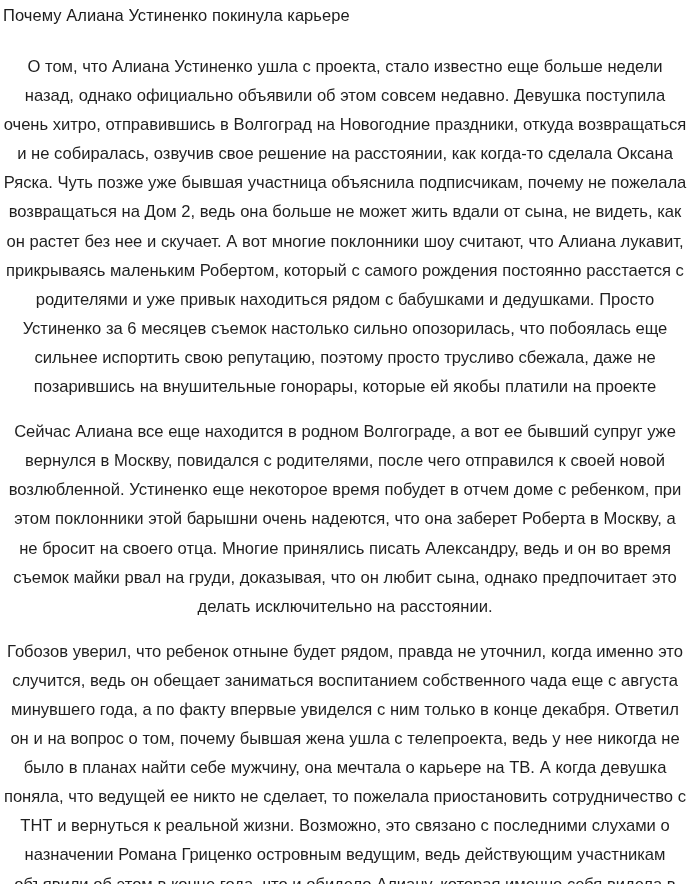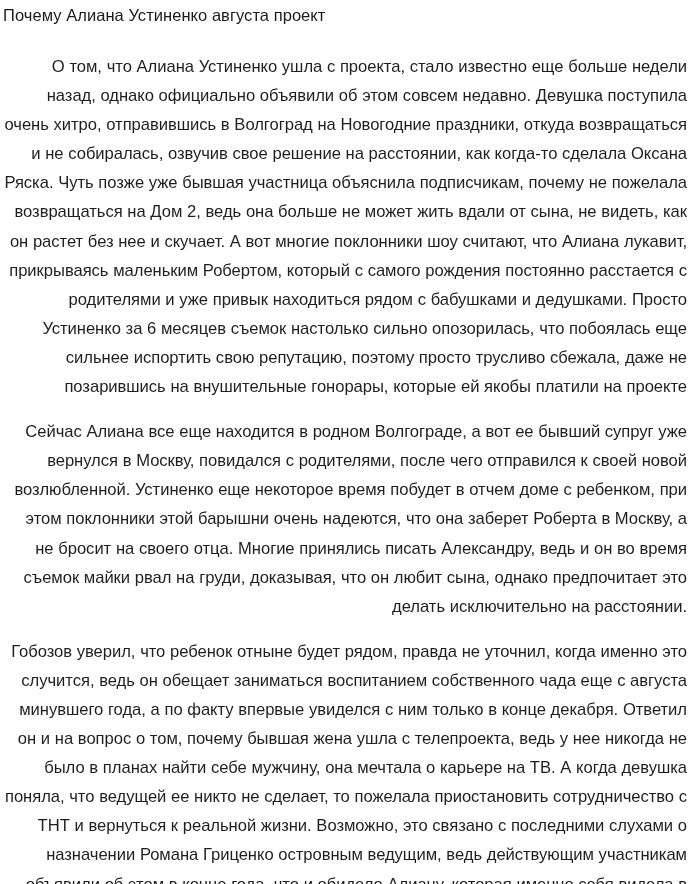--- a/index.html
+++ b/index.html
@@ -35,36 +35,36 @@
   .article-body {
     margin: 0;
   }
 
   .article-paragraph {
     font-size: 16.6px;
     line-height: 29.1px;
     font-weight: 400;
     color: #1f1f1f;
     margin: 0 0 16px 0;
-    text-align: right;
+    text-align: center;
     letter-spacing: -0.04px;
     word-spacing: 0.15px;
     max-width: 684px;
   }
 
   .article-paragraph:last-child {
     margin-bottom: 0;
   }
 </style>
 </head>
 <body>
 
 <div class="article">
 
-  <h1 class="article-title">Почему Алиана Устиненко августа проект</h1>
+  <h1 class="article-title">Почему Алиана Устиненко покинула карьере</h1>
 
   <div class="article-body">
     <p class="article-paragraph">О том, что Алиана Устиненко ушла с проекта, стало известно еще больше недели назад, однако официально объявили об этом совсем недавно. Девушка поступила очень хитро, отправившись в Волгоград на Новогодние праздники, откуда возвращаться и не собиралась, озвучив свое решение на расстоянии, как когда-то сделала Оксана Ряска. Чуть позже уже бывшая участница объяснила подписчикам, почему не пожелала возвращаться на Дом 2, ведь она больше не может жить вдали от сына, не видеть, как он растет без нее и скучает. А вот многие поклонники шоу считают, что Алиана лукавит, прикрываясь маленьким Робертом, который с самого рождения постоянно расстается с родителями и уже привык находиться рядом с бабушками и дедушками. Просто Устиненко за 6 месяцев съемок настолько сильно опозорилась, что побоялась еще сильнее испортить свою репутацию, поэтому просто трусливо сбежала, даже не позарившись на внушительные гонорары, которые ей якобы платили на проекте</p>
     <p class="article-paragraph">Сейчас Алиана все еще находится в родном Волгограде, а вот ее бывший супруг уже вернулся в Москву, повидался с родителями, после чего отправился к своей новой возлюбленной. Устиненко еще некоторое время побудет в отчем доме с ребенком, при этом поклонники этой барышни очень надеются, что она заберет Роберта в Москву, а не бросит на своего отца. Многие принялись писать Александру, ведь и он во время съемок майки рвал на груди, доказывая, что он любит сына, однако предпочитает это делать исключительно на расстоянии.</p>
     <p class="article-paragraph">Гобозов уверил, что ребенок отныне будет рядом, правда не уточнил, когда именно это случится, ведь он обещает заниматься воспитанием собственного чада еще с августа минувшего года, а по факту впервые увиделся с ним только в конце декабря. Ответил он и на вопрос о том, почему бывшая жена ушла с телепроекта, ведь у нее никогда не было в планах найти себе мужчину, она мечтала о карьере на ТВ. А когда девушка поняла, что ведущей ее никто не сделает, то пожелала приостановить сотрудничество с ТНТ и вернуться к реальной жизни. Возможно, это связано с последними слухами о назначении Романа Гриценко островным ведущим, ведь действующим участникам объявили об этом в конце года, что и обидело Алиану, которая именно себя видела в этой роли.</p>
   </div>
 
 </div>
 
 </body></html>

